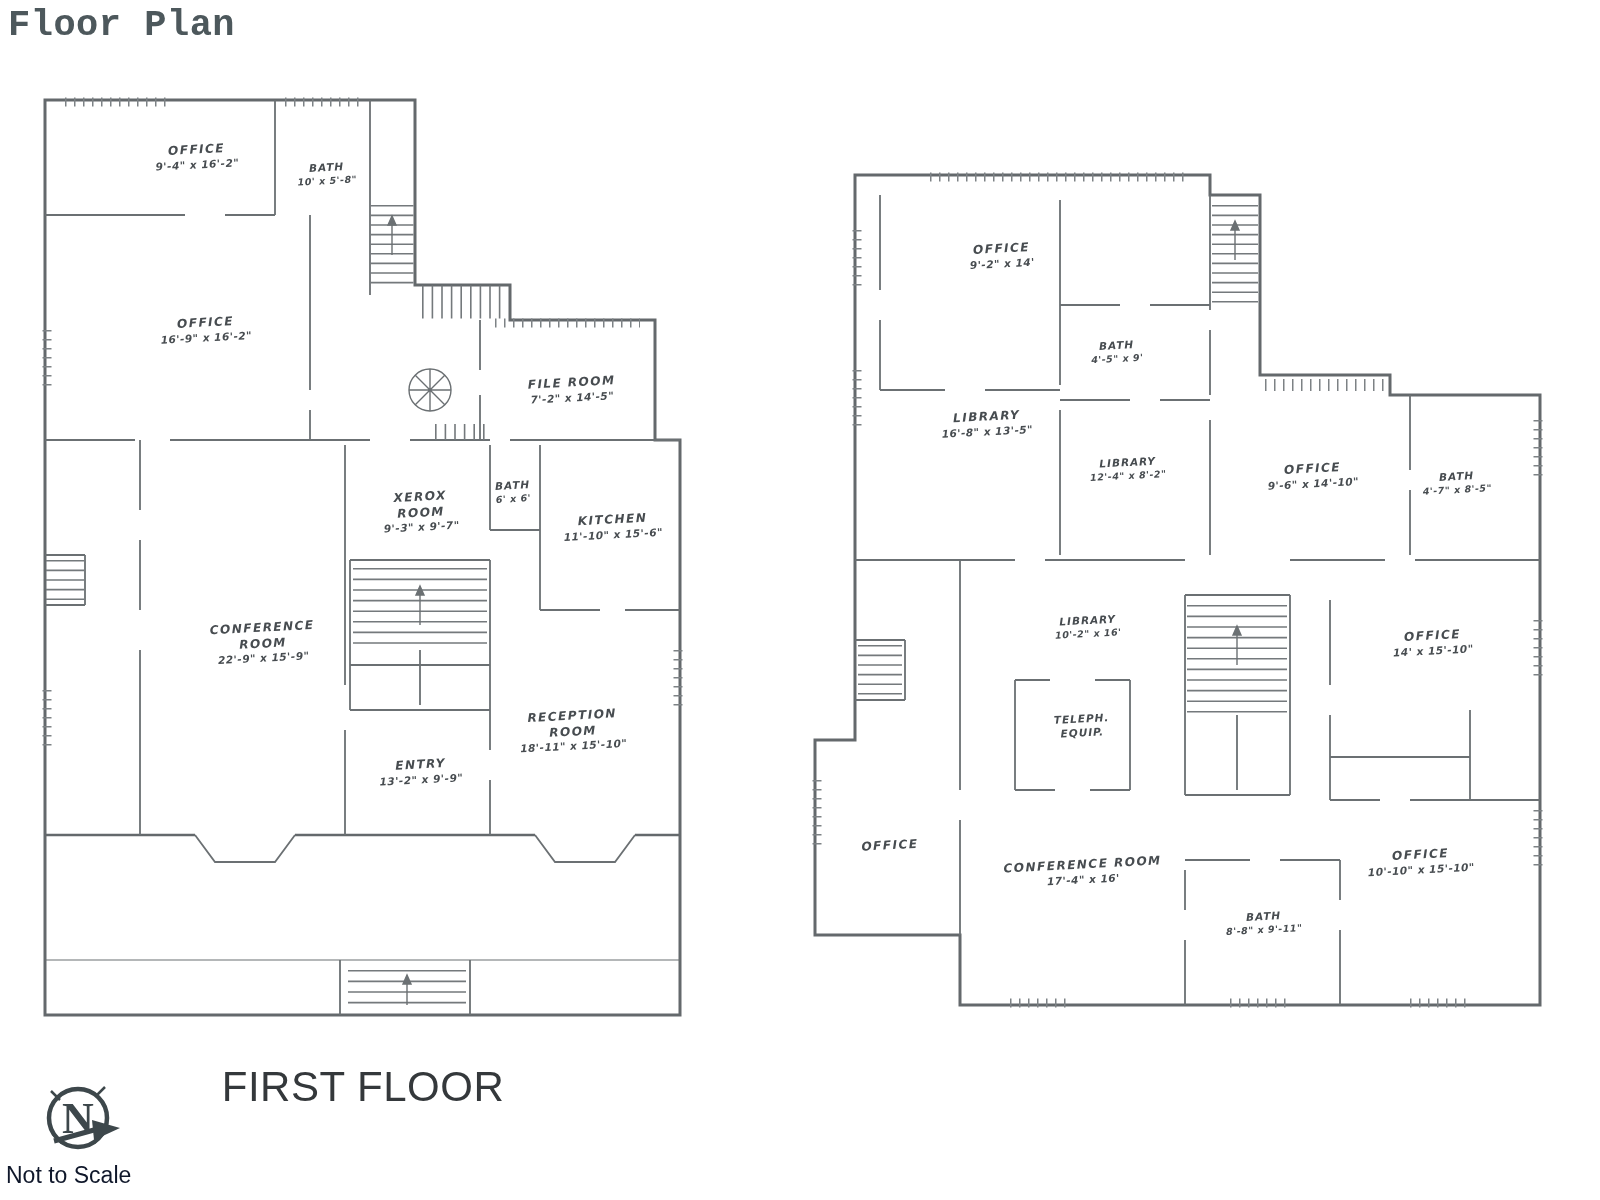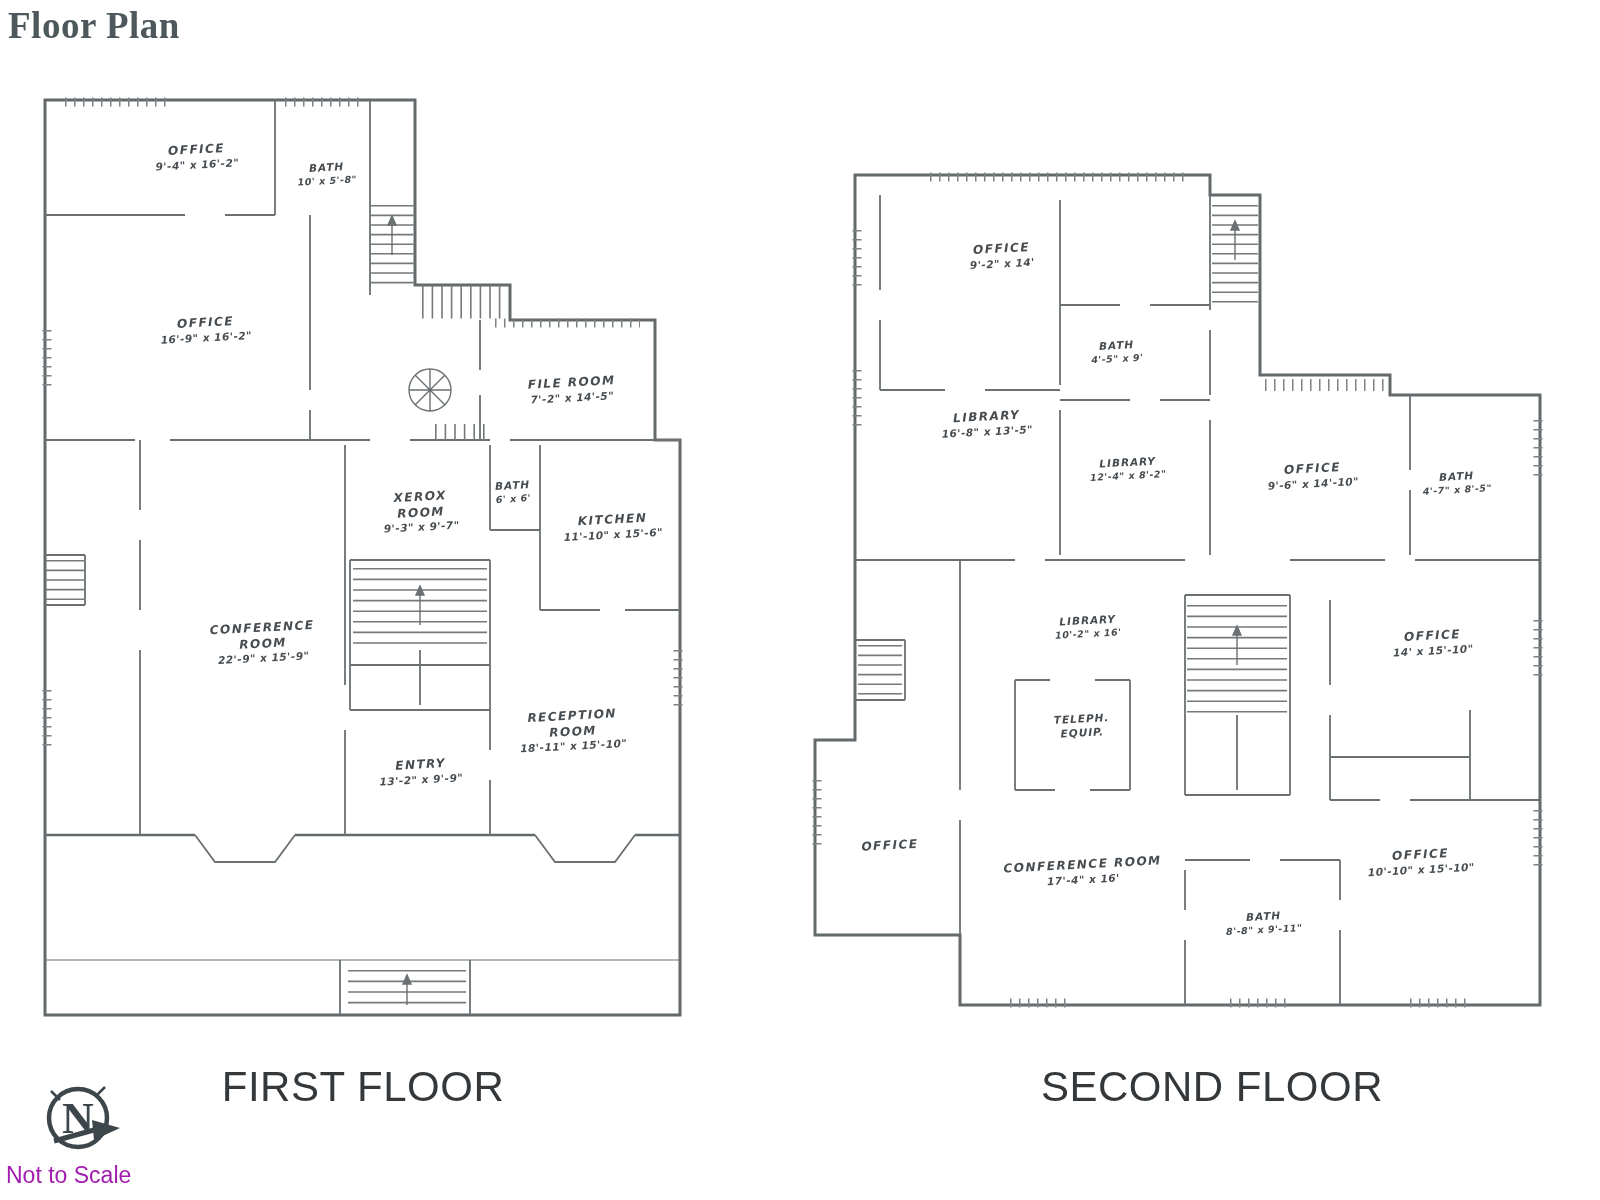--- a/index.html
+++ b/index.html
@@ -1,32 +1,32 @@
 <!DOCTYPE html>
 <html><head>
 <meta charset="utf-8">
 <style>
   html,body{margin:0;padding:0;background:#ffffff;}
   #page{position:relative;width:1600px;height:1200px;background:#ffffff;overflow:hidden;
         font-family:"Liberation Sans",sans-serif;}
   .page-title{position:absolute;left:8px;top:4px;
-        font-family:Liberation Serif, serif;font-weight:700;
+        font-family:Liberation Mono, monospace;font-weight:700;
         font-size:37px;color:#4d585c;letter-spacing:0.5px;}
   .plan-svg{position:absolute;}
   .room{position:absolute;transform:translate(-50%,-50%) rotate(-3deg);
         text-align:center;color:#474c50;font-style:italic;font-weight:bold;
         line-height:1.3;font-family:"DejaVu Sans",sans-serif;}
   .room .rn{display:block;font-size:12px;letter-spacing:1.5px;white-space:pre-line;}
   .room .rd{display:block;font-size:10.5px;letter-spacing:0.5px;}
   .room.narrow{width:90px;}
   .room.small .rn{font-size:10.5px;letter-spacing:1px;}
   .room.small .rd{font-size:9.5px;}
   .caption{position:absolute;top:1063px;font-size:42px;color:#34383b;
         letter-spacing:0.5px;transform:translateX(-50%);white-space:nowrap;}
-  .nts{position:absolute;left:6px;top:1162px;font-size:23px;color:#a21caf;}
+  .nts{position:absolute;left:6px;top:1162px;font-size:23px;color:#0f172a;}
   .compass{position:absolute;left:34px;top:1078px;}
 </style>
 </head>
 <body>
 
 <div id="page">
 
   <div class="page-title">Floor Plan</div>
 
   <svg class="plan-svg" style="left:40px;top:90px;" width="660" height="930" viewBox="0 0 660 930">
@@ -230,21 +230,20 @@
   <div class="room small" style="left:1264px;top:923px;">
     <span class="rn">BATH</span>
     <span class="rd">8'-8" x 9'-11"</span>
   </div>
   <div class="room" style="left:1421px;top:862px;">
     <span class="rn">OFFICE</span>
     <span class="rd">10'-10" x 15'-10"</span>
   </div>
 
   <div class="caption" style="left:363px;">FIRST FLOOR</div>
-  <div class="caption" style="left:1212px;">SECOND FLOOR</div>
 
   <svg class="compass" width="92" height="88" viewBox="0 0 92 88">
     <g stroke="#3d474b" fill="none">
       <circle cx="44" cy="40" r="29" stroke-width="4.5"></circle>
       <path d="M17 13 L26 22 M62 18 L71 9 M19 56 L28 65 M60 65 L69 56" stroke-width="2.5"></path>
       <path d="M20 63 L60 52" stroke-width="5"></path>
     </g>
     <polygon points="58,42 86,50 60,62" fill="#3d474b"></polygon>
     <text x="44" y="55" text-anchor="middle" font-family="Liberation Serif, DejaVu Serif, serif" font-size="44" font-weight="bold" fill="#3d474b">N</text>
   </svg>

